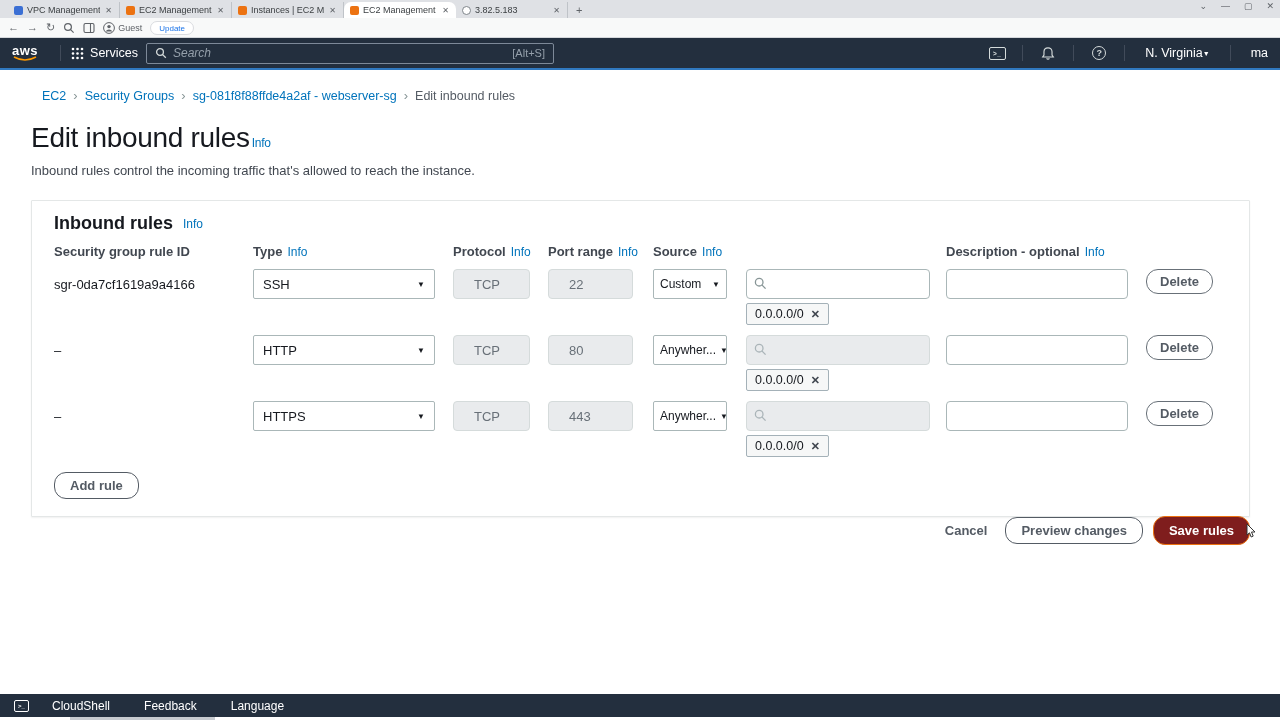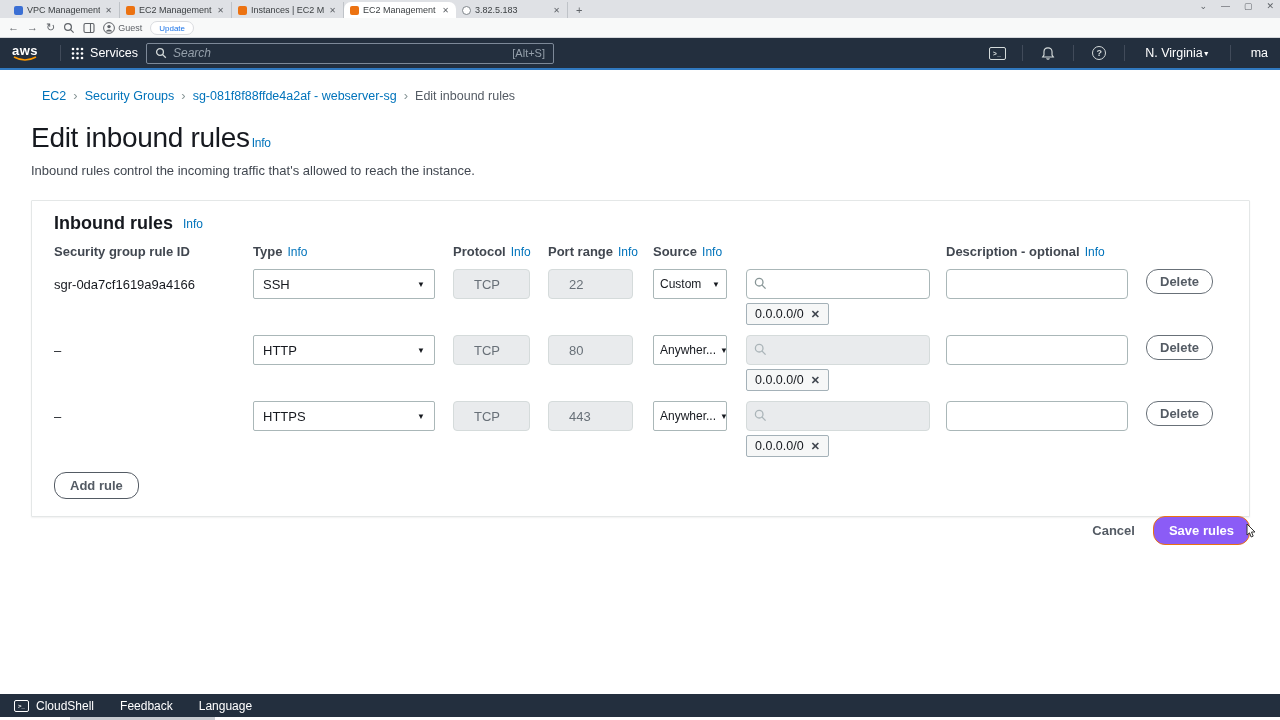--- a/index.html
+++ b/index.html
@@ -76,30 +76,30 @@
   .srchwrap { position:relative; width:184px; }
   .srchwrap .mag { position:absolute; left:8px; top:8px; }
   .inp-srch { width:184px; padding-left:28px; }
   .chip { grid-column:6; display:inline-flex; align-items:center; gap:7px; height:22px; padding:0 8px; background:#f6f7f7; border:1px solid #a4b1b8; border-radius:2px; font-size:12.5px; color:#16191f; width:max-content; }
   .chip .x { font-size:11px; font-weight:bold; color:#414750; cursor:pointer; }
   .del { grid-column:8; }
 
   .btn { border-radius:12px; font-size:13px; font-weight:bold; font-family:inherit; cursor:pointer; }
   .btn-sec { background:#fff; border:1px solid #545b64; color:#545b64; padding:5px 15px; }
   .btn-del { background:#fff; border:1px solid #687078; color:#545b64; padding:4px 13px; }
-  .btn-pri { background:#8b5cf6; border:1px solid #ec7211; color:#fff; padding:6px 15px; }
+  .btn-pri { background:#7f1d1d; border:1px solid #ec7211; color:#fff; padding:6px 15px; }
   .btn-link { background:none; border:none; color:#545b64; padding:6px 8px; }
   .addrule { margin:15px 0 17px 22px; }
 
   .actions { position:absolute; top:446px; right:30px; display:flex; align-items:center; gap:10px; }
   .cursor { position:absolute; top:453px; left:1243px; }
 
   
   .footer { position:absolute; top:694px; left:0; right:0; height:23px; background:#232f3e; display:flex; align-items:center; color:#d5dbdb; font-size:12px; padding:0 14px; }
-  .footer .f-item { color:#fff; margin-right:26px; cursor:pointer; display:flex; align-items:center; gap:7px; }
+  .footer .f-item { color:#fff; margin-right:34px; cursor:pointer; display:flex; align-items:center; gap:23px; }
   .footer .f-right { margin-left:auto; display:flex; align-items:center; white-space:nowrap; }
   .footer .copy { color:#d5dbdb; margin-right:28px; }
   .footer .f-link { color:#fff; margin-right:28px; cursor:pointer; }
   .term-f { width:15px; height:12px; border:1.2px solid #fff; border-radius:2px; font-size:6px; color:#fff; display:flex; align-items:center; justify-content:center; font-weight:bold; background:#232f3e; }
   .bottomstrip { position:absolute; top:717px; left:0; right:0; height:3px; background:#fff; }
   .bottomstrip .frag { position:absolute; left:70px; width:145px; height:3px; background:#c7cbd0; }
 </style>
 </head>
 <body>
 
@@ -349,20 +349,21 @@
         <span>0.0.0.0/0</span>
         <span class="x">✕</span>
       </div>
     </div>
 
     <div class="addrule"><button class="btn btn-sec">Add rule</button></div>
   </div>
 
   <div class="actions">
     <button class="btn btn-link">Cancel</button>
+    <button class="btn btn-sec">Preview changes</button>
     <button class="btn btn-pri">Save rules</button>
   </div>
   <svg class="cursor" width="14" height="16" viewBox="0 0 14 16">
     <path d="M4 1 L4 12 L6.5 9.8 L8.2 14 L10.2 13.1 L8.5 9 L12 9 Z" fill="#fff" stroke="#333" stroke-width="1"></path>
   </svg>
 </div>
 
 <div class="footer">
   <div class="f-item">
     <span class="term-f">&gt;_</span>

